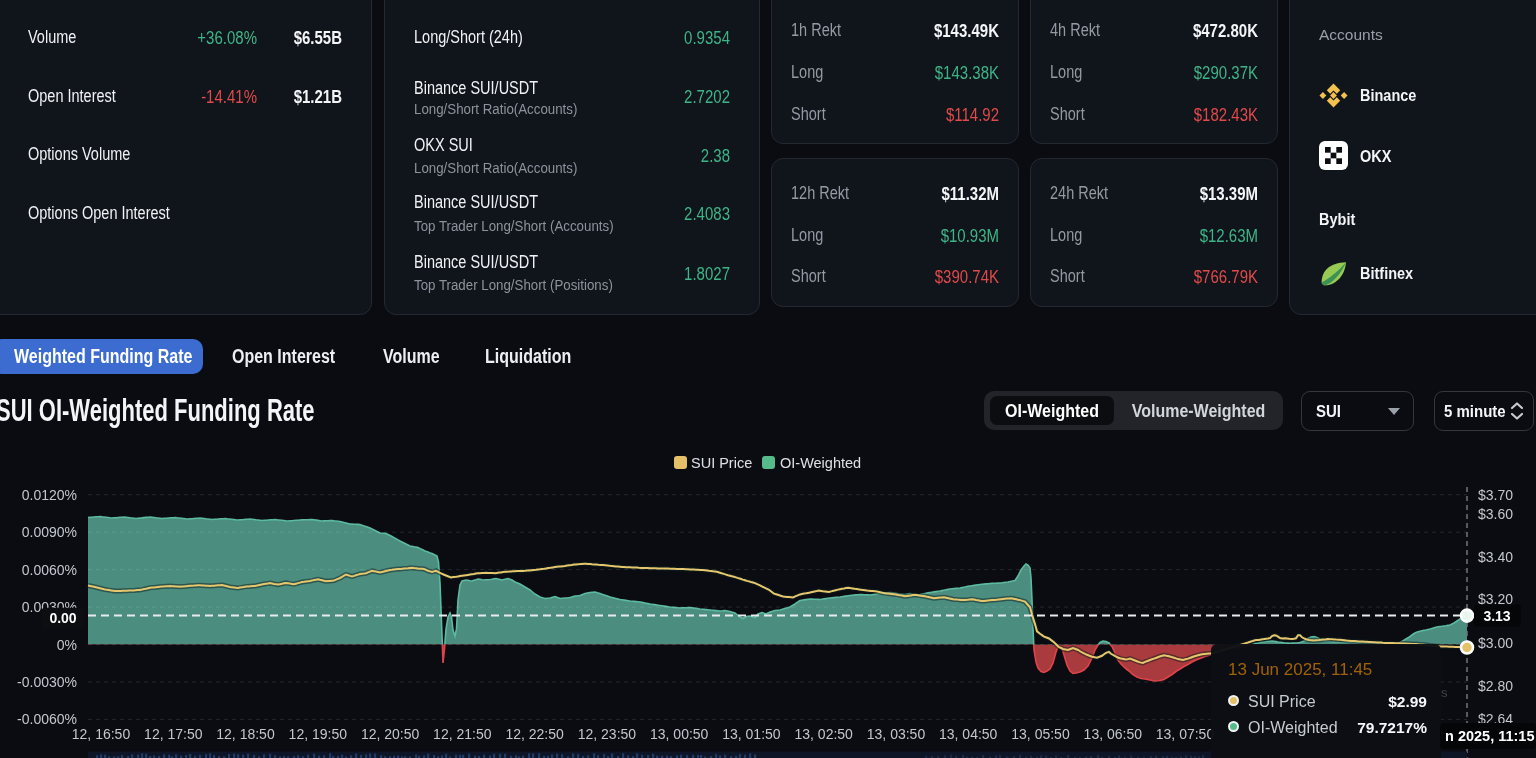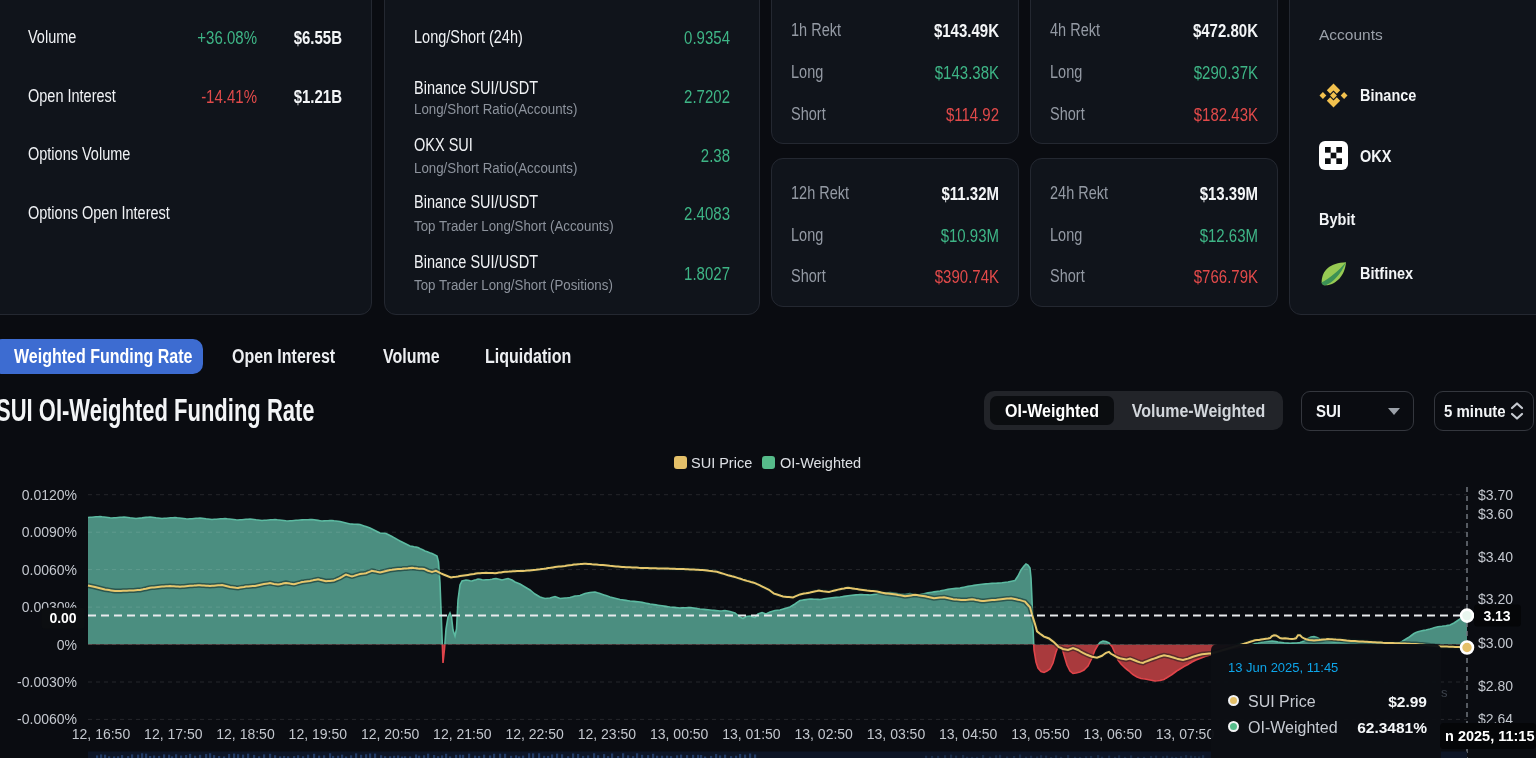--- a/index.html
+++ b/index.html
@@ -444,22 +444,22 @@
 <rect x="1202" y="755.2" width="2.2" height="2.8" fill="#36598f" opacity="0.32"></rect>
 <rect x="41.4" y="607.8" width="43.5" height="21" rx="3.5" fill="#0c0e11"></rect>
 <text x="63" y="622.8" text-anchor="middle" class="badge">0.00</text>
 <circle cx="1467" cy="615.6" r="6" fill="#e9f6ef" stroke="#ffffff" stroke-width="2.6"></circle>
 <circle cx="1467" cy="647.5" r="6" fill="#e4c069" stroke="#ffffff" stroke-width="2.6"></circle>
 <rect x="1474" y="604.5" width="47" height="22" rx="3.5" fill="#050608"></rect>
 <text x="1497" y="620.5" text-anchor="middle" class="badge">3.13</text>
 </svg></div>
 
 <div class="abs" style="left:1211px; top:644px; width:230px; height:130px; background:rgba(13,15,20,0.96); border-radius:6px;">
-<div class="abs" style="left:17px; top:16px; font-size:13px; color:#0ea5e9;">13 Jun 2025, 11:45</div>
+<div class="abs" style="left:17px; top:16px; font-size:17px; color:#a16207;">13 Jun 2025, 11:45</div>
 <div class="abs" style="left:17px; top:51px; width:11px; height:11px; background:#e4c069; border:2px solid #f2f3f5; border-radius:50%;"></div>
 <div class="abs" style="left:37px; top:49px; font-size:16px; color:#c6cad1;">SUI Price</div>
 <div class="abs" style="left:120px; top:49px; width:96px; text-align:right; font-size:15.5px; font-weight:bold; color:#f5f7f9;">$2.99</div>
 <div class="abs" style="left:17px; top:77px; width:11px; height:11px; background:#56bb8a; border:2px solid #f2f3f5; border-radius:50%;"></div>
 <div class="abs" style="left:37px; top:75px; font-size:16px; color:#c6cad1;">OI-Weighted</div>
-<div class="abs" style="left:120px; top:75px; width:96px; text-align:right; font-size:15.5px; font-weight:bold; color:#f5f7f9;">62.3481%</div>
+<div class="abs" style="left:120px; top:75px; width:96px; text-align:right; font-size:15.5px; font-weight:bold; color:#f5f7f9;">79.7217%</div>
 </div>
 
 <div class="abs" style="left:1440px; top:723px; width:96px; height:26px; background:#050608; border-radius:4px; line-height:26px; font-size:14.5px; font-weight:bold; color:#ffffff; padding-left:5px; white-space:nowrap;">n 2025, 11:15</div>
 
 </body></html>

